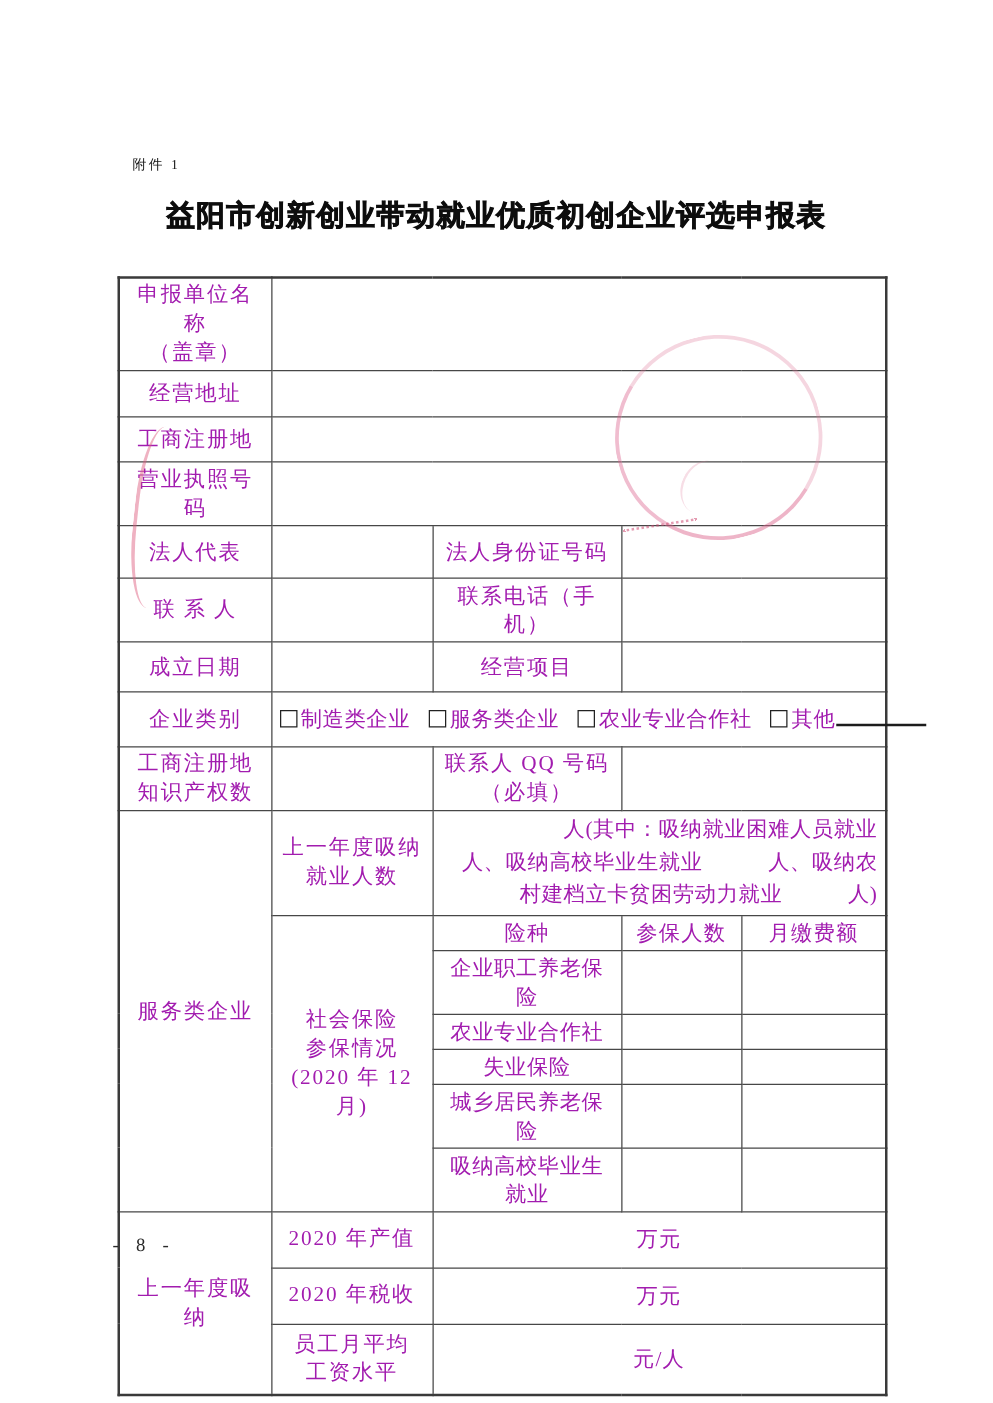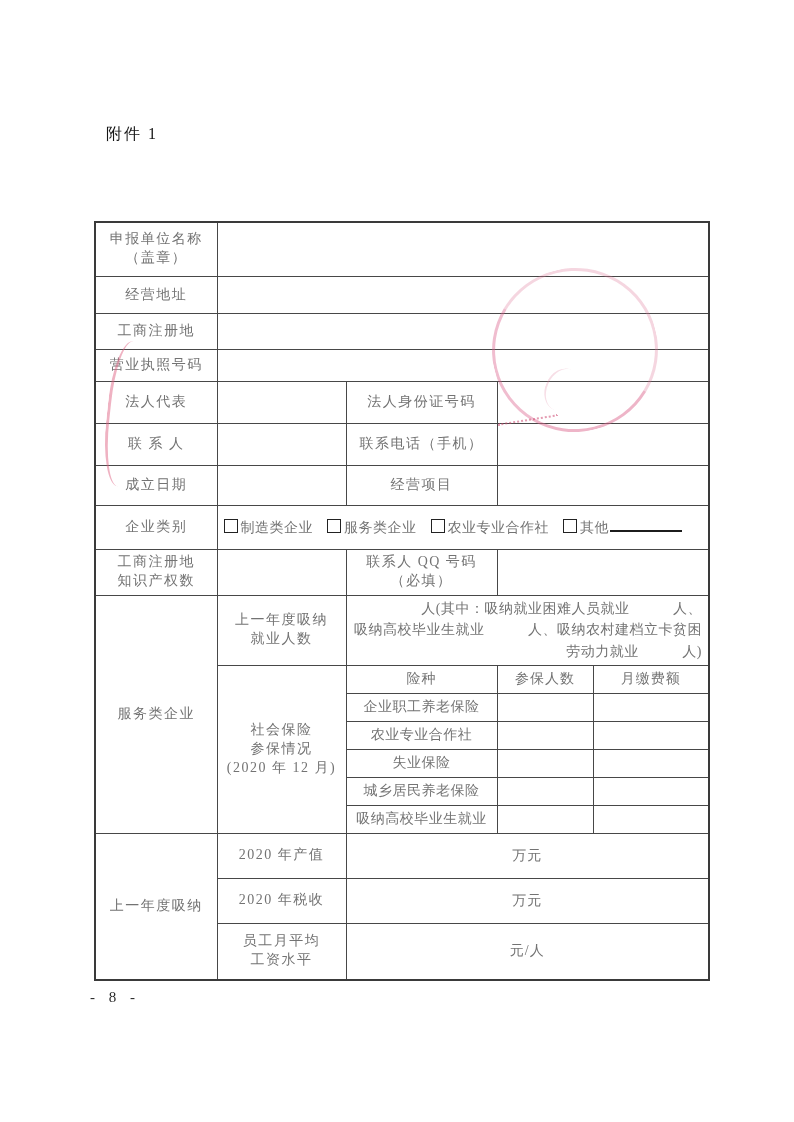--- a/index.html
+++ b/index.html
@@ -9,41 +9,41 @@
     color:#1d1d1f;
   }
   .page{
     position:relative;
     width:794px;height:1122px;
     background:#ffffff;
     overflow:hidden;
   }
   .attachment-label{
     position:absolute;left:106px;top:124px;
-    font-size:16px;letter-spacing:2px;color:#161616;
+    font-size:11px;letter-spacing:2px;color:#161616;
   }
   .doc-title{
     position:absolute;left:0;top:157px;width:794px;
     text-align:center;
     font-family:"Liberation Sans","DejaVu Sans",sans-serif;
     font-weight:700;font-size:23px;letter-spacing:1px;color:#0d0d0d;
     -webkit-text-stroke:0.6px #0d0d0d;
   }
   table.form{
     position:absolute;left:94px;top:221px;
     width:614px;
     border-collapse:collapse;
     table-layout:fixed;
     border:2px solid #3a3a3a;
   }
   table.form td{
     border:1px solid #474747;
     padding:2px 6px;
-    font-size:14px;
-    color:#737373;
+    font-size:17px;
+    color:#a21caf;
     vertical-align:middle;
   }
   td.lbl{
     text-align:center;
     letter-spacing:1.5px;
   }
   td.val{ background:#ffffff; }
   .l1,.l2,.l3{display:block;text-align:center;line-height:1.35;}
   .l2:empty{display:none;}
   .ins-label{font-size:13.5px;letter-spacing:0.5px;text-align:center;}
@@ -113,20 +113,21 @@
     font-size:15px;letter-spacing:5px;color:#2a2a2a;
   }
 </style>
 </head>
 <body>
 
 <div class="page">
 
   <div class="attachment-label">附件 1</div>
 
+  <div class="doc-title">益阳市创新创业带动就业优质初创企业评选申报表</div>
 
   <table class="form">
     <colgroup>
       <col style="width:122px">
         <col style="width:129px">
         <col style="width:151px">
         <col style="width:96px">
         <col style="width:116px">
     </colgroup>
 

